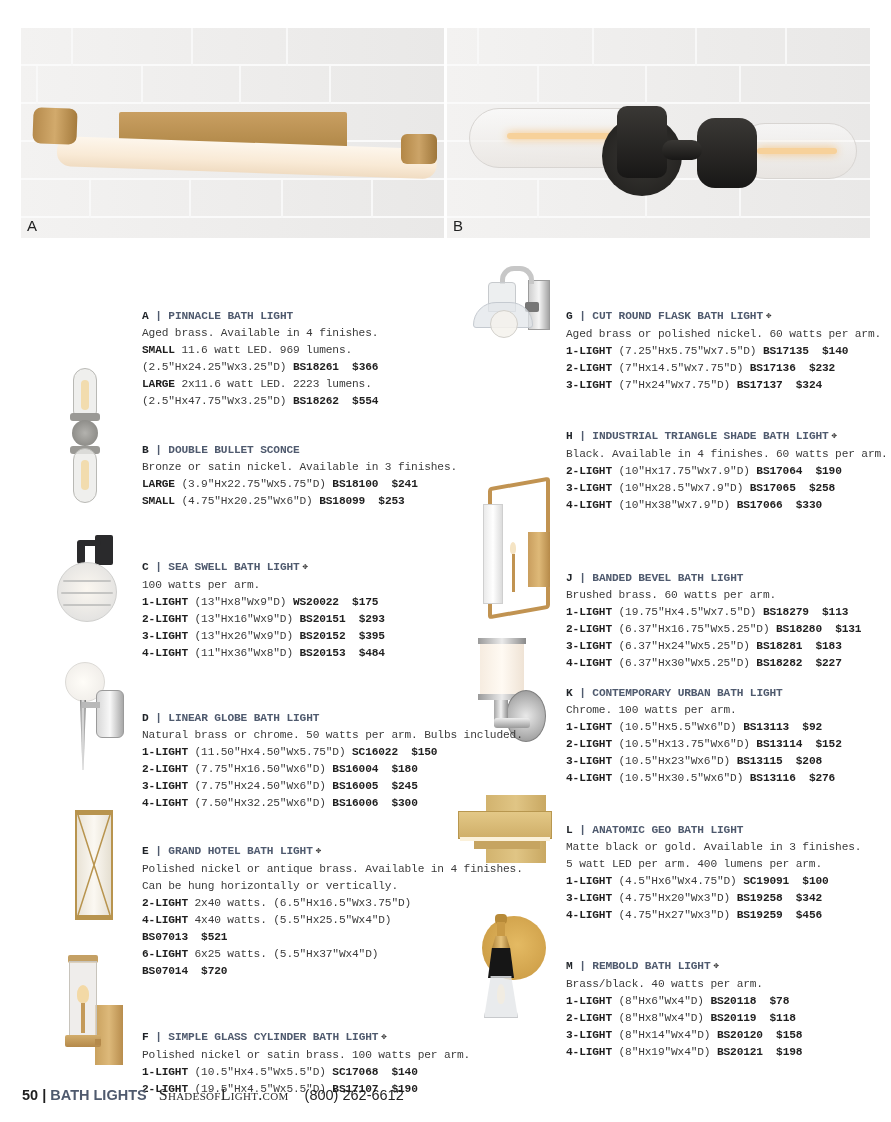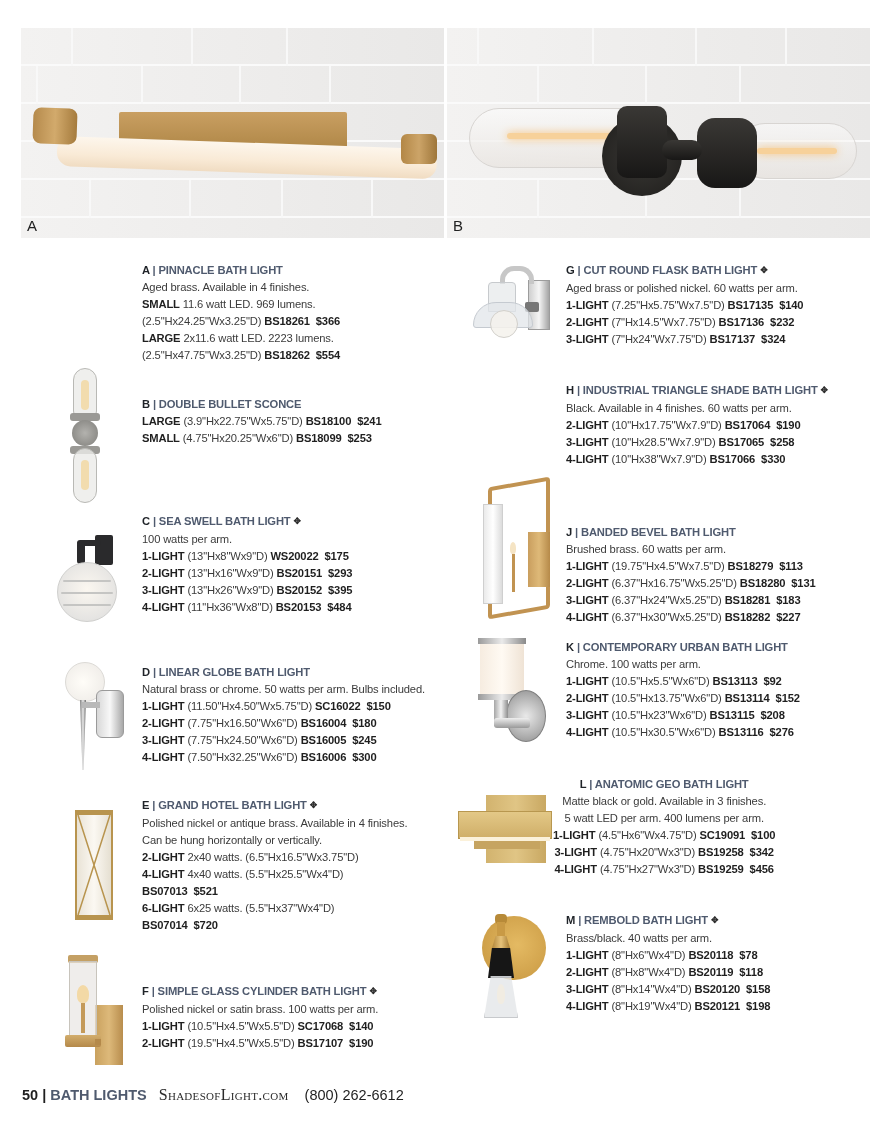--- a/index.html
+++ b/index.html
@@ -27,21 +27,21 @@
 
     
     .bul-glass { position: absolute; top: 80px; height: 60px; border-radius: 30px; background: linear-gradient(rgba(255,255,255,0.5), rgba(230,225,220,0.6)); border: 1px solid #d8d5d2; }
     .bul-fil { position: absolute; height: 6px; border-radius: 3px; background: #f7d19a; box-shadow: 0 0 8px #f6c37c; }
     .bul-plate { position: absolute; left: 155px; top: 88px; width: 80px; height: 80px; border-radius: 50%; background: radial-gradient(circle, #3a3835, #1e1d1b); }
     .bul-body { position: absolute; border-radius: 10px; background: linear-gradient(#3a3835, #181716); }
 
     .item-img { position: absolute; }
     .shape { position: absolute; }
 
-    .desc { position: absolute; font-size: 11.2px; line-height: 17px; color: #3b3b3b; letter-spacing: -0.15px; font-family: Liberation Sans, sans-serif; }
+    .desc { position: absolute; font-size: 11.2px; line-height: 17px; color: #3b3b3b; letter-spacing: -0.15px; font-family: Liberation Mono, monospace; margin-top: 46px; }
     .desc .title { font-weight: bold; color: #4f5a6e; display: block; }
     .desc .title .letter { color: #1f2328; }
     .desc .line { display: block; white-space: nowrap; }
     .desc b { color: #1f1f1f; font-weight: bold; }
     .mark { display: inline-block; font-size: 9px; color: #2c2c2c; margin-left: 3px; transform: translateY(-1px); letter-spacing: -2px; }
 
     .footer { position: absolute; left: 22px; top: 1086px; font-size: 14.5px; color: #1f1f1f; white-space: nowrap; }
     .footer .page { font-weight: bold; }
     .footer .section { font-weight: bold; color: #4f5a6e; }
     .footer .site { font-family: "Liberation Serif", serif; font-variant: small-caps; font-size: 16px; letter-spacing: 0.3px; color: #2b2b2b; margin-left: 8px; }
@@ -186,20 +186,21 @@
   <span class="title"><span class="letter">A</span> <span>|</span> <span>PINNACLE BATH LIGHT</span></span>
   <span class="line">Aged brass. Available in 4 finishes.</span>
   <span class="line"><b>SMALL</b><span> 11.6 watt LED. 969 lumens.</span></span>
   <span class="line"><span>(2.5"Hx24.25"Wx3.25"D)  </span><b>BS18261</b>&nbsp; <b>$366</b></span>
   <span class="line"><b>LARGE</b><span> 2x11.6 watt LED. 2223 lumens.</span></span>
   <span class="line"><span>(2.5"Hx47.75"Wx3.25"D)  </span><b>BS18262</b>&nbsp; <b>$554</b></span>
 </div>
 
 <div class="desc" style="left:142px;top:396px;">
   <span class="title"><span class="letter">B</span> <span>|</span> <span>DOUBLE BULLET SCONCE</span></span>
+  <span class="line">Bronze or satin nickel. Available in 3 finishes.</span>
   <span class="line"><b>LARGE</b><span> (3.9"Hx22.75"Wx5.75"D)  </span><b>BS18100</b>&nbsp; <b>$241</b></span>
   <span class="line"><b>SMALL</b><span> (4.75"Hx20.25"Wx6"D)  </span><b>BS18099</b>&nbsp; <b>$253</b></span>
 </div>
 
 <div class="desc" style="left:142px;top:513px;">
   <span class="title"><span class="letter">C</span> <span>|</span> <span>SEA SWELL BATH LIGHT</span><span class="mark">✥</span></span>
   <span class="line">100 watts per arm.</span>
   <span class="line"><b>1-LIGHT</b><span> (13"Hx8"Wx9"D)  </span><b>WS20022</b>&nbsp; <b>$175</b></span>
   <span class="line"><b>2-LIGHT</b><span> (13"Hx16"Wx9"D)  </span><b>BS20151</b>&nbsp; <b>$293</b></span>
   <span class="line"><b>3-LIGHT</b><span> (13"Hx26"Wx9"D)  </span><b>BS20152</b>&nbsp; <b>$395</b></span>
@@ -260,21 +261,21 @@
 
 <div class="desc" style="left:566px;top:639px;">
   <span class="title"><span class="letter">K</span> <span>|</span> <span>CONTEMPORARY URBAN BATH LIGHT</span></span>
   <span class="line">Chrome. 100 watts per arm.</span>
   <span class="line"><b>1-LIGHT</b><span> (10.5"Hx5.5"Wx6"D)  </span><b>BS13113</b>&nbsp; <b>$92</b></span>
   <span class="line"><b>2-LIGHT</b><span> (10.5"Hx13.75"Wx6"D)  </span><b>BS13114</b>&nbsp; <b>$152</b></span>
   <span class="line"><b>3-LIGHT</b><span> (10.5"Hx23"Wx6"D)  </span><b>BS13115</b>&nbsp; <b>$208</b></span>
   <span class="line"><b>4-LIGHT</b><span> (10.5"Hx30.5"Wx6"D)  </span><b>BS13116</b>&nbsp; <b>$276</b></span>
 </div>
 
-<div class="desc" style="left:553px;top:776px;text-align:center;">
+<div class="desc" style="left:566px;top:776px;">
   <span class="title"><span class="letter">L</span> <span>|</span> <span>ANATOMIC GEO BATH LIGHT</span></span>
   <span class="line">Matte black or gold. Available in 3 finishes.</span>
   <span class="line">5 watt LED per arm. 400 lumens per arm.</span>
   <span class="line"><b>1-LIGHT</b><span> (4.5"Hx6"Wx4.75"D)  </span><b>SC19091</b>&nbsp; <b>$100</b></span>
   <span class="line"><b>3-LIGHT</b><span> (4.75"Hx20"Wx3"D)  </span><b>BS19258</b>&nbsp; <b>$342</b></span>
   <span class="line"><b>4-LIGHT</b><span> (4.75"Hx27"Wx3"D)  </span><b>BS19259</b>&nbsp; <b>$456</b></span>
 </div>
 
 <div class="desc" style="left:566px;top:912px;">
   <span class="title"><span class="letter">M</span> <span>|</span> <span>REMBOLD BATH LIGHT</span><span class="mark">✥</span></span>

